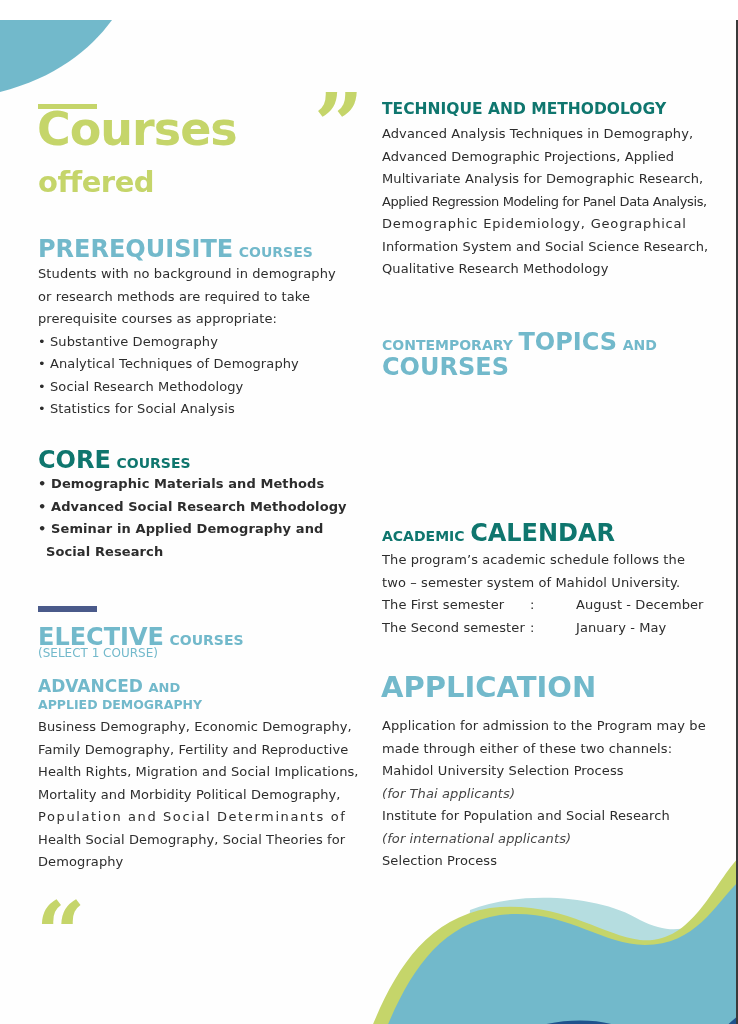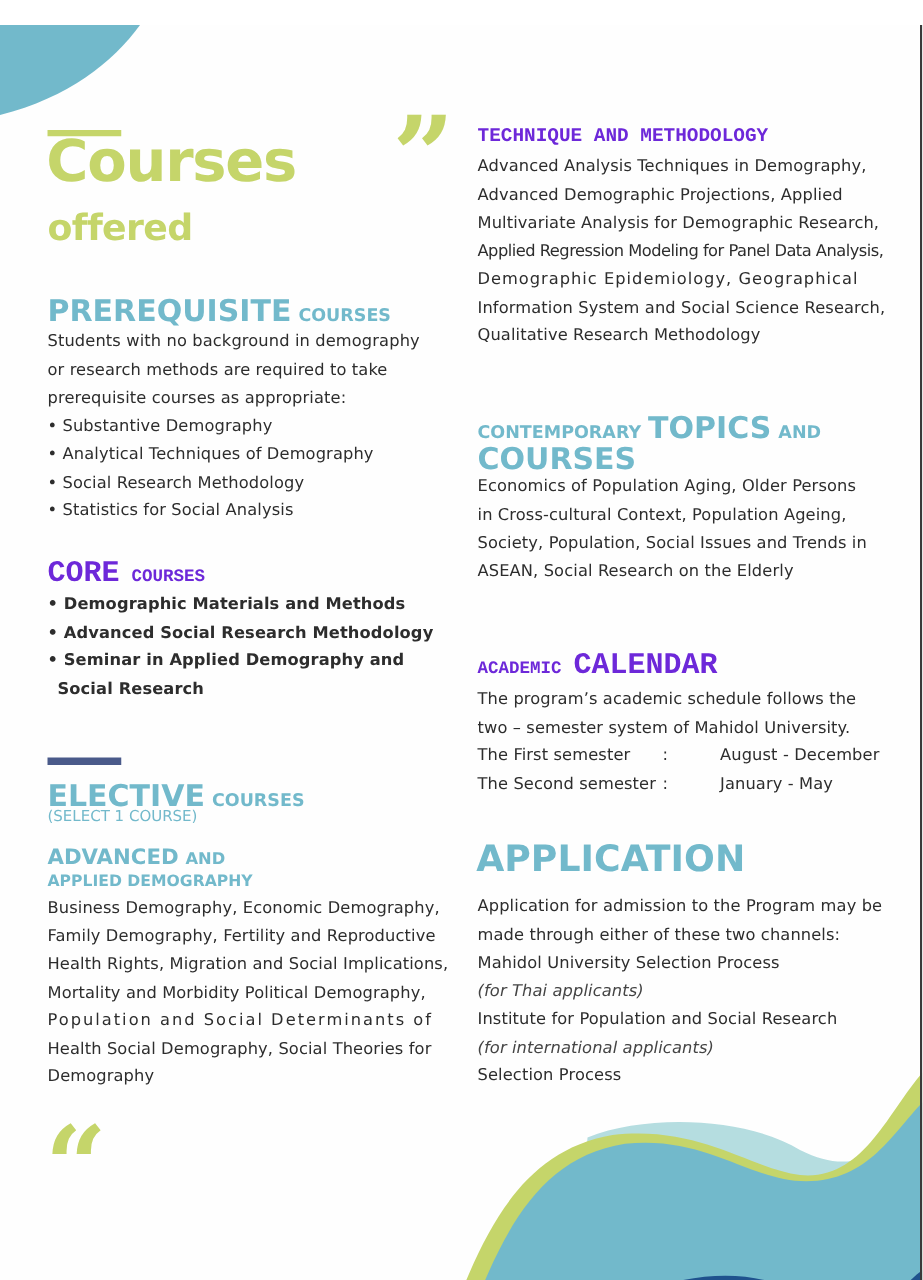--- a/index.html
+++ b/index.html
@@ -13,21 +13,21 @@
   .title-bar { position: absolute; left: 38px; top: 84px; width: 59px; height: 5px; background: #c5d56a; }
   .title-main { position: absolute; left: 37px; top: 86px; font-size: 46px; font-weight: bold; color: #c5d56a; letter-spacing: -1px; line-height: 1; }
   .title-sub { position: absolute; left: 38px; top: 148px; font-size: 29px; font-weight: bold; color: #c5d56a; line-height: 1; letter-spacing: -0.5px; }
   .quote-close { position: absolute; left: 314px; top: 62px; font-size: 86px; font-weight: bold; color: #c5d56a; line-height: 1; font-family: "DejaVu Serif", serif; }
   .quote-open { position: absolute; left: 36px; top: 870px; font-size: 86px; font-weight: bold; color: #c5d56a; line-height: 1; font-family: "DejaVu Serif", serif; }
 
   .heading { position: absolute; font-weight: bold; line-height: 1.1; white-space: nowrap; }
   .big { font-size: 24px; }
   .small { font-size: 14px; }
   .teal { color: #72b9cb; }
-  .navy { color: #6d28d9; font-family: Liberation Mono, monospace; }
+  .navy { color: #0f766e; }
 
   .body-text { position: absolute; font-size: 13px; line-height: 22.5px; color: #2d2d2d; letter-spacing: 0.1px; }
   .body-text .line { display: block; white-space: nowrap; }
   .italic { font-style: italic; color: #444; }
 
   .divider-navy { position: absolute; left: 38px; top: 586px; width: 59px; height: 6px; background: #4a5a8a; }
 
   .cal-row { display: flex; white-space: nowrap; }
   .cal-label { width: 148px; }
   .cal-sep { width: 46px; }
@@ -115,26 +115,20 @@
     <span class="line">Information System and Social Science Research,</span>
     <span class="line">Qualitative Research Methodology</span>
   </div>
 
   <div class="heading teal" style="left:382px; top:309px;">
     <span class="small">CONTEMPORARY</span>
     <span class="big">TOPICS</span>
     <span class="small">AND</span>
   </div>
   <div class="heading teal big" style="left:382px; top:334px;">COURSES</div>
-  <div class="body-text" style="left:382px; top:359px;">
-    <span class="line">Economics of Population Aging, Older Persons</span>
-    <span class="line">in Cross-cultural Context, Population Ageing,</span>
-    <span class="line">Society, Population, Social Issues and Trends in</span>
-    <span class="line">ASEAN, Social Research on the Elderly</span>
-  </div>
 
   <div class="heading navy" style="left:382px; top:500px;">
     <span class="small">ACADEMIC</span>
     <span class="big">CALENDAR</span>
   </div>
   <div class="body-text" style="left:382px; top:529px;">
     <span class="line">The program’s academic schedule follows the</span>
     <span class="line">two – semester system of Mahidol University.</span>
     <div class="cal-row">
       <span class="cal-label">The First semester</span>

